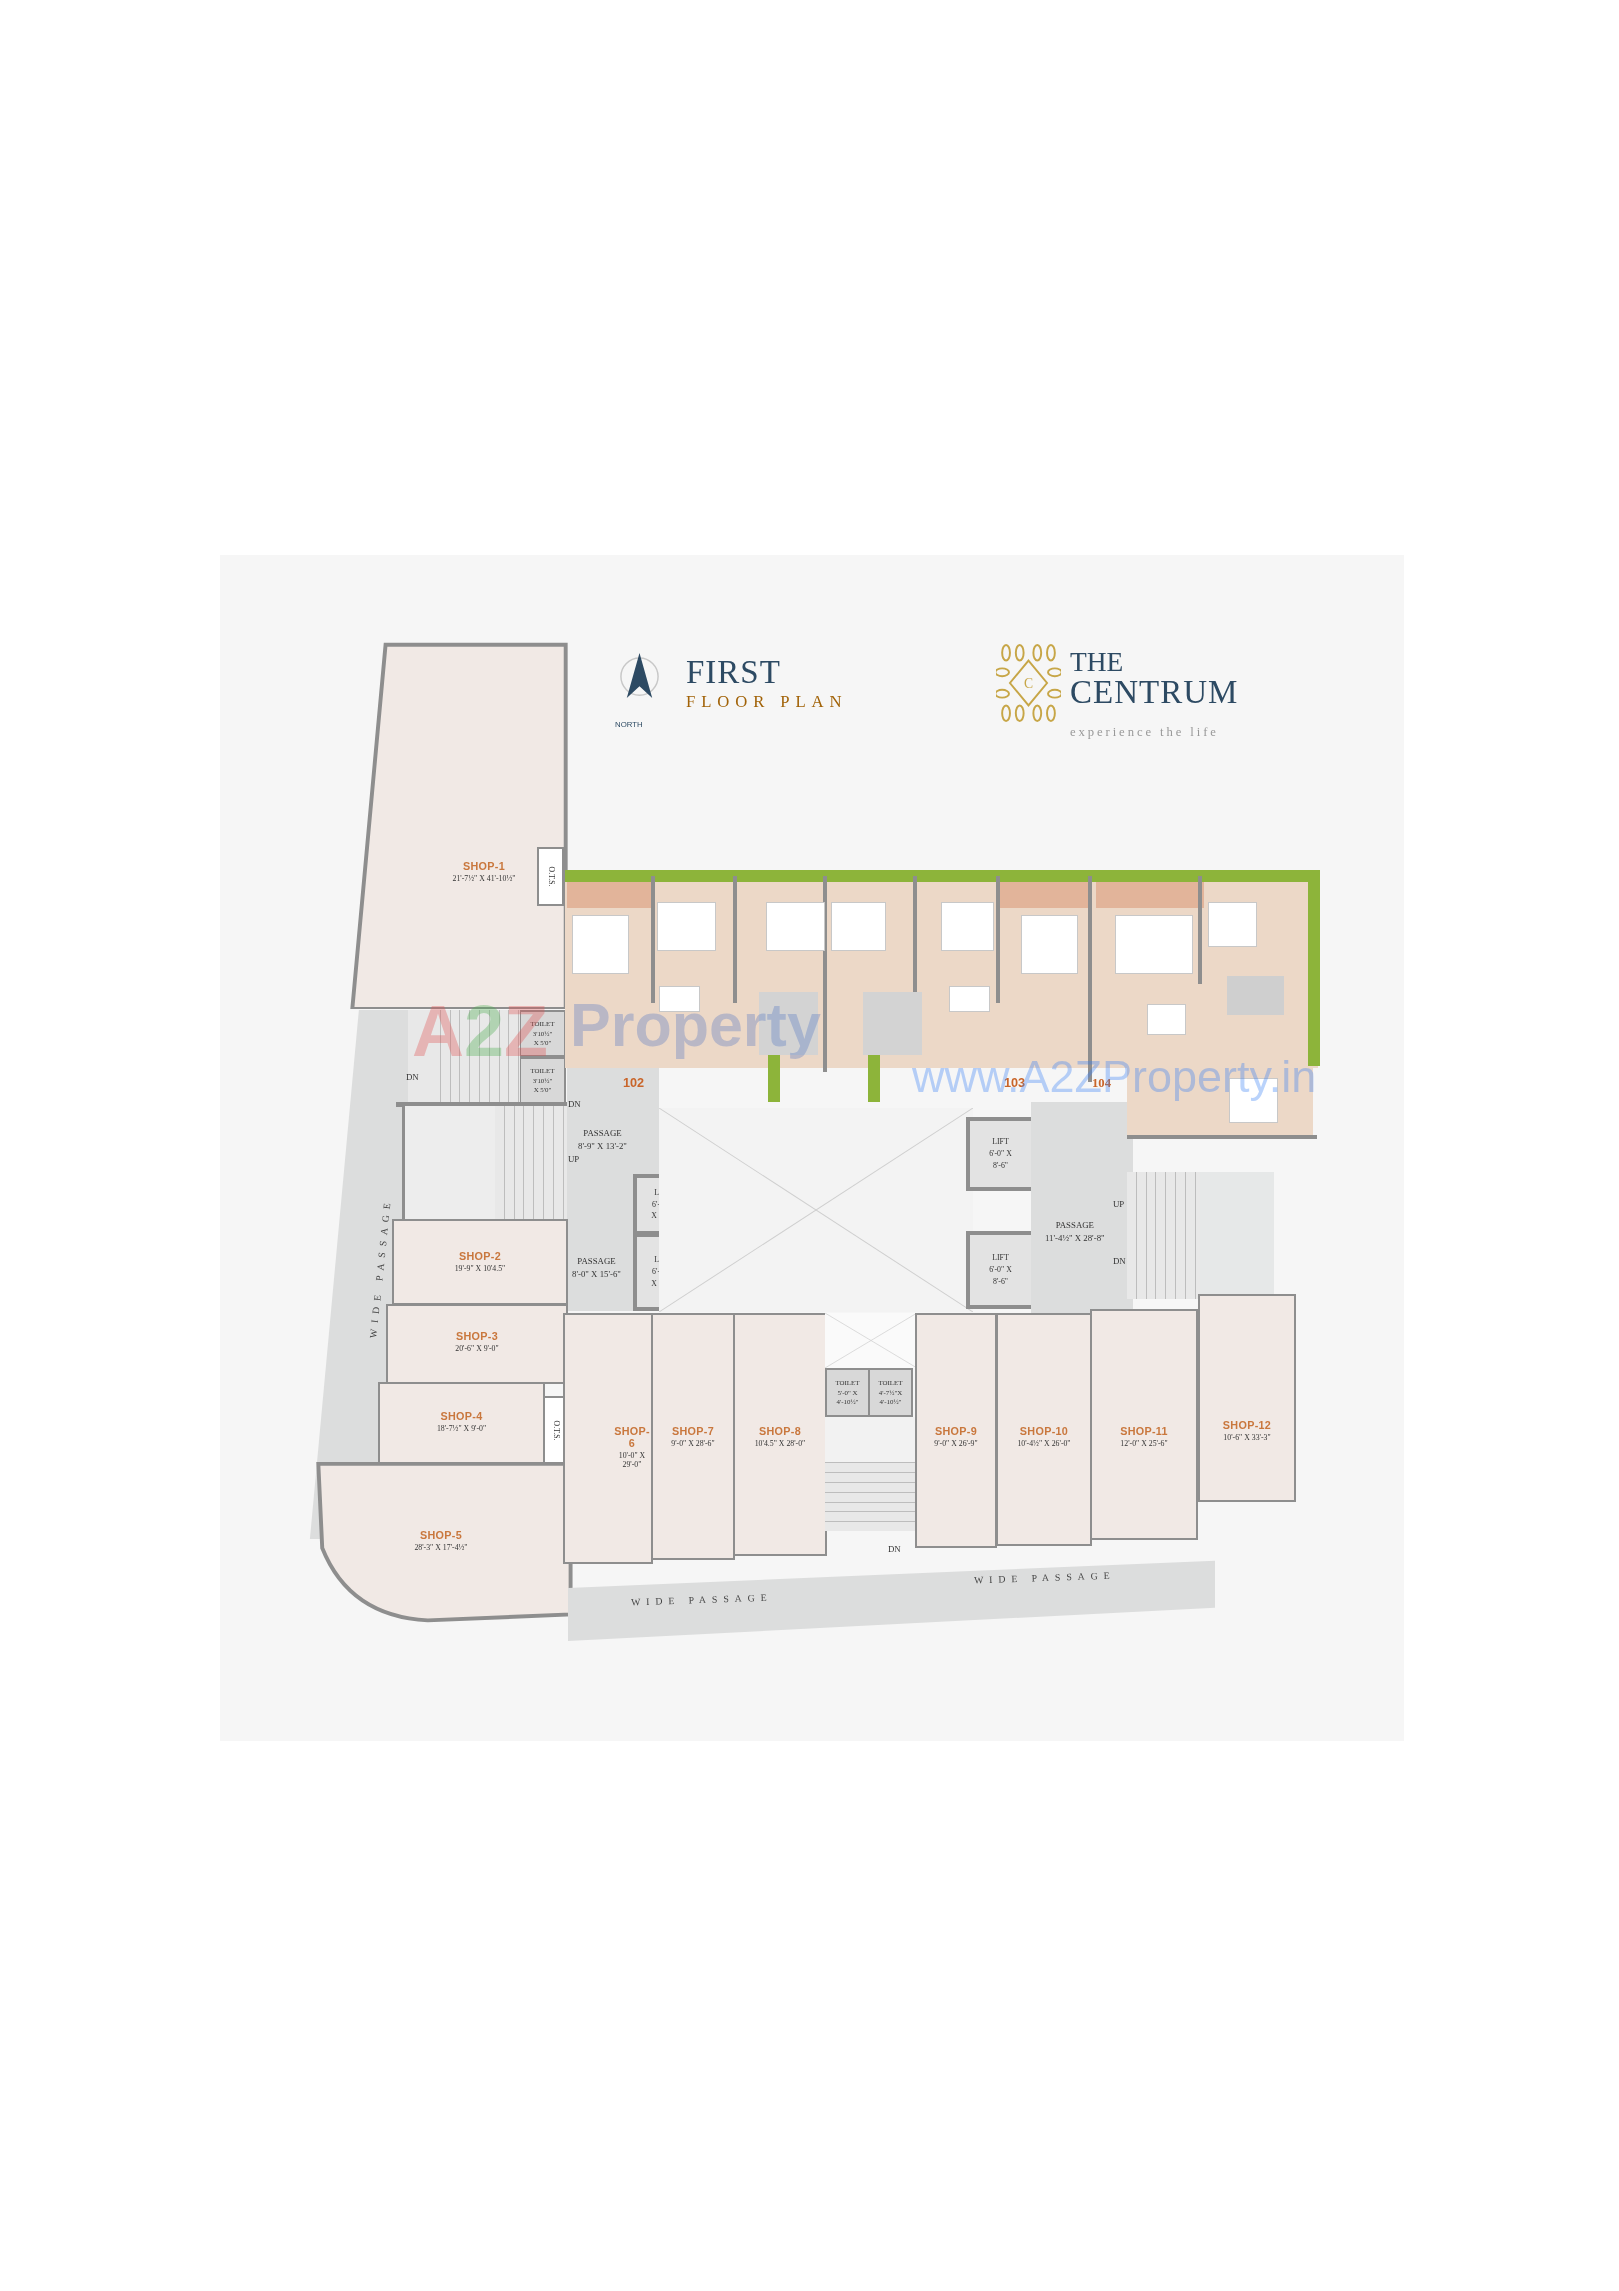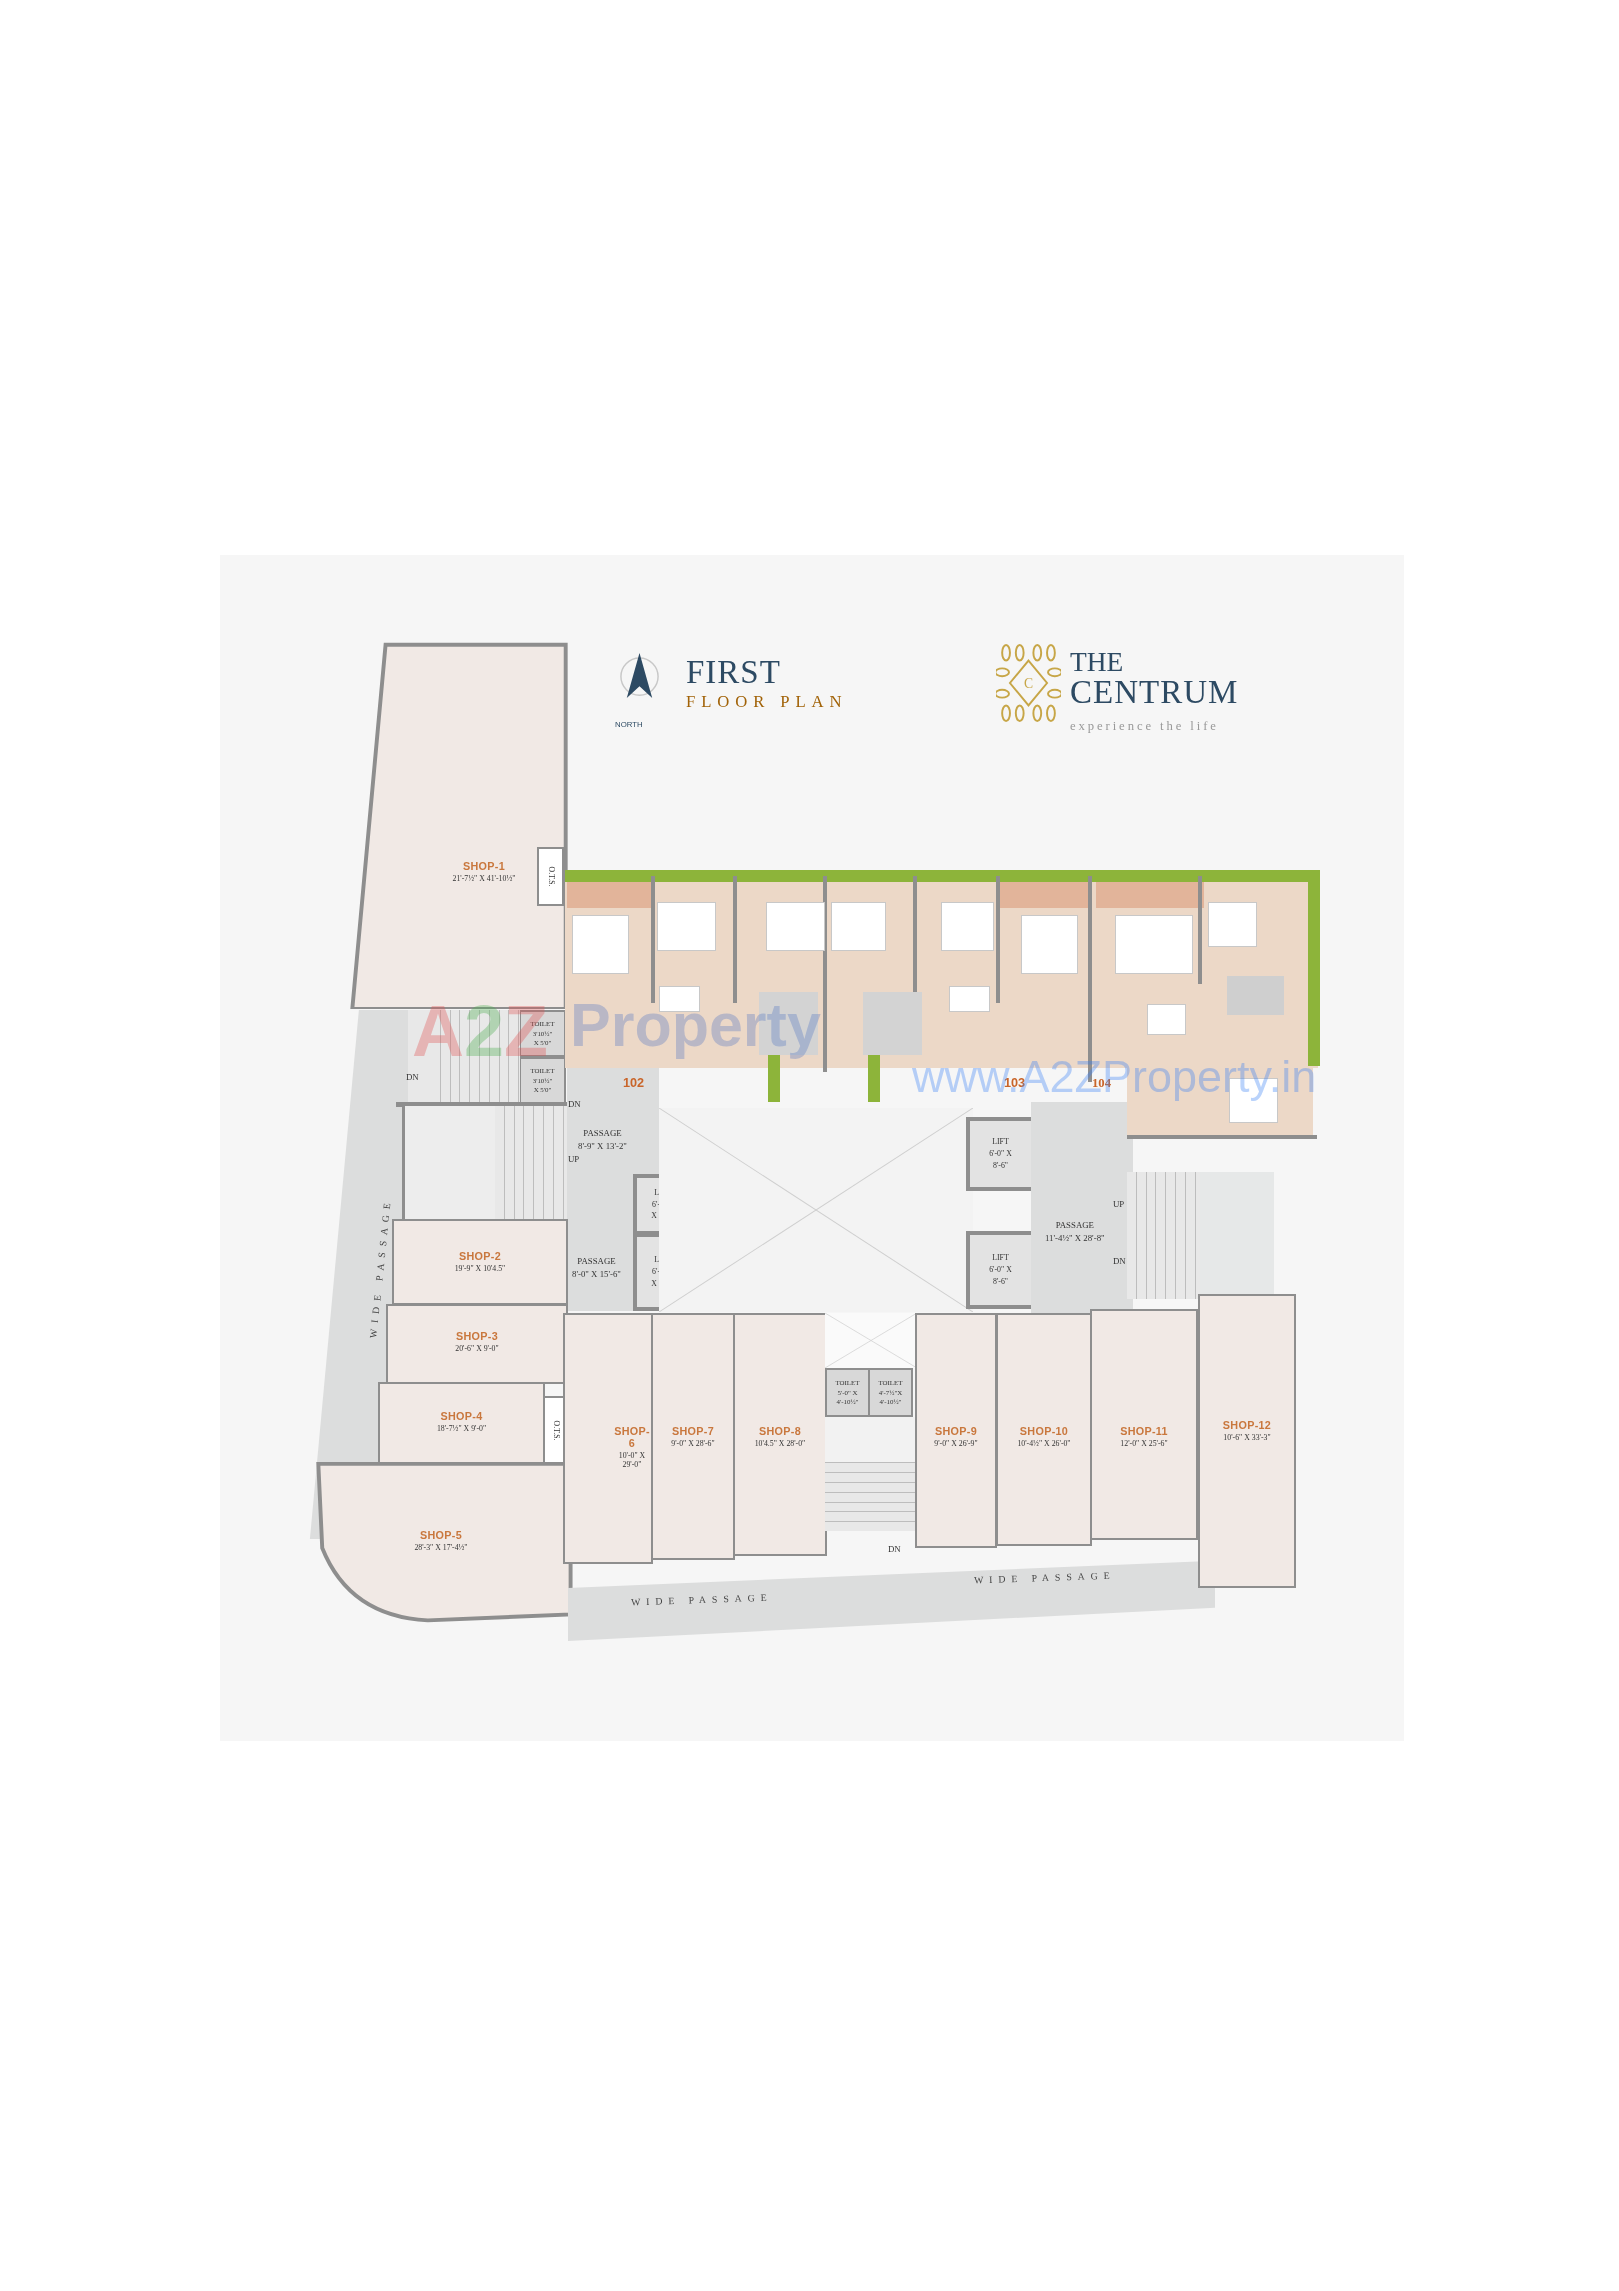--- a/index.html
+++ b/index.html
@@ -64,21 +64,21 @@
       <ellipse cx="60" cy="30" rx="7" ry="4"></ellipse>
         <ellipse cx="60" cy="52" rx="7" ry="4"></ellipse>
       <path d="M33 18 L52 41 L33 64 L14 41 Z"></path>
     </g>
     <text x="33" y="46" font-size="14" text-anchor="middle" fill="#c7a647" font-family="Liberation Serif, serif">C</text>
   </svg>
 </div>
 <div class="abs" style="left:1070px;top:649px;">
   <div style="font-family:'Liberation Serif',serif;font-size:27.4px;color:#2d4a63;line-height:27.4px;">THE</div>
   <div style="font-family:'Liberation Serif',serif;font-size:33px;color:#2d4a63;line-height:33px;letter-spacing:1px;">CENTRUM</div>
-  <div style="font-family:'Liberation Serif',serif;font-size:12.7px;color:#999;letter-spacing:2.9px;margin-top:10px;">experience the life</div>
+  <div style="font-family:'Liberation Serif',serif;font-size:12.7px;color:#999;letter-spacing:2.9px;margin-top:16px;">experience the life</div>
 </div>
 
 <svg class="abs" style="left:294px;top:1010px;" width="118" height="529" viewBox="0 0 120 540">
   <polygon points="66,0 120,0 120,540 16,540" fill="#dcdddd"></polygon>
 </svg>
 <div class="wp-text" style="left:294px;top:1245px;transform:rotate(-84deg);transform-origin:center;width:176px;">WIDE PASSAGE</div>
 
 <svg class="abs" style="left:348px;top:637px;" width="221" height="372" viewBox="0 0 225 380">
   <polygon points="38,8 222,8 222,380 4,380" fill="#f1e9e5" stroke="#8e8e8e" stroke-width="4"></polygon>
 </svg>
@@ -282,21 +282,21 @@
       <span class="shop-name">SHOP-10</span>
       <span class="shop-dim">10'-4½" X 26'-0"</span>
     </div>
 </div>
 <div class="shop" style="left:1090px;top:1309px;width:108px;height:231px;">
   <div class="shop-label" style="top:114px;">
       <span class="shop-name">SHOP-11</span>
       <span class="shop-dim">12'-0" X 25'-6"</span>
     </div>
 </div>
-<div class="shop" style="left:1198px;top:1294px;width:98px;height:294px;">
+<div class="shop" style="left:1198px;top:1294px;width:98px;height:208px;">
   <div class="shop-label" style="top:123px;">
       <span class="shop-name">SHOP-12</span>
       <span class="shop-dim">10'-6" X 33'-3"</span>
     </div>
 </div>
 
 <div class="watermark" style="left:412px;top:990px;font-size:72px;text-align:center;">
   <span style="color:#e05555;">A</span><span style="color:#4caf50;">2</span><span style="color:#e05555;">Z</span>
 </div>
 <div class="watermark" style="left:570px;top:990px;font-size:61px;color:#5b7bc4;">Property</div>

